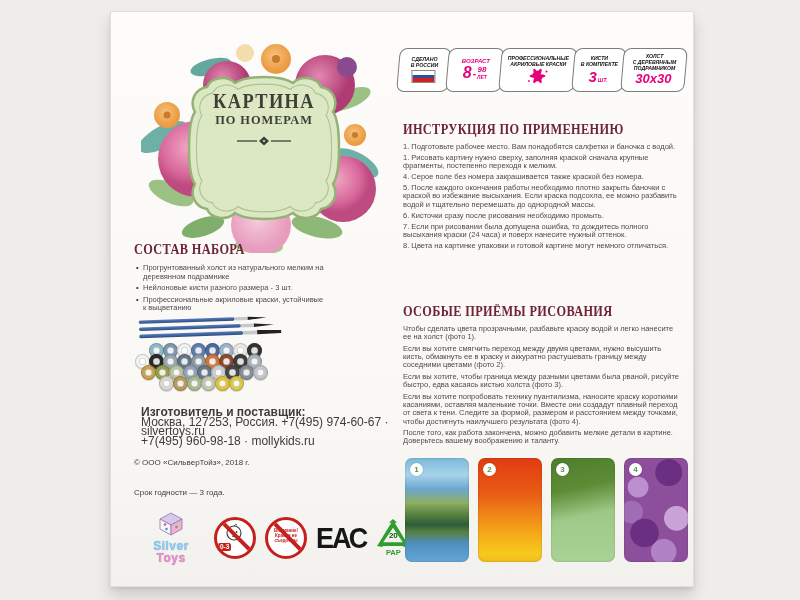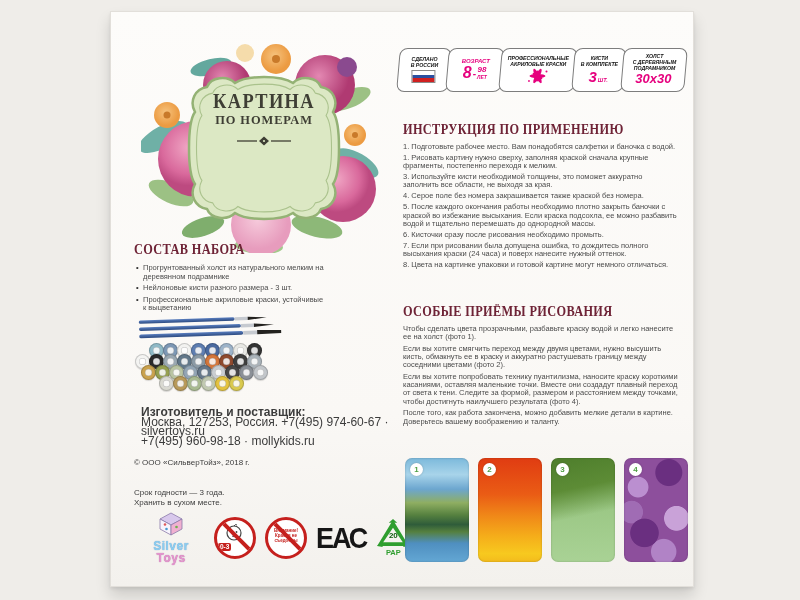--- a/index.html
+++ b/index.html
@@ -319,21 +319,20 @@
   <div class="abs maker">
     <div class="maker-heading">Изготовитель и поставщик:</div>
     <div>Москва, 127253, Россия. +7(495) 974-60-67 · silvertoys.ru</div>
     <div>+7(495) 960-98-18 · mollykids.ru</div>
   </div>
   <div class="abs legal">
     <div>© ООО «СильверТойз», 2018 г.</div>
   </div>
   <div class="abs storage">
     <div>Срок годности — 3 года.</div>
-    <div>Хранить в сухом месте.</div>
   </div>
 
   <div class="abs logo-row">
     <div class="brand-logo">
       <svg width="26" height="24" viewBox="0 0 26 24">
         <polygon points="13,1 24,7 13,13 2,7" fill="#d8c8ec" stroke="#8a7aaa" stroke-width="0.8"></polygon>
         <polygon points="2,7 13,13 13,23 2,17" fill="#f8f4fc" stroke="#8a7aaa" stroke-width="0.8"></polygon>
         <polygon points="24,7 13,13 13,23 24,17" fill="#f0b0d0" stroke="#8a7aaa" stroke-width="0.8"></polygon>
         <circle cx="7" cy="12.5" r="1.3" fill="#e05a5a"></circle>
         <circle cx="8.5" cy="17" r="1.3" fill="#4a9ad0"></circle>
@@ -373,32 +372,32 @@
       </svg>
       <div class="recycle-num">20</div>
       <div class="recycle-mat">PAP</div>
     </div>
   </div>
 
   <div class="abs sec-title instr-title">ИНСТРУКЦИЯ ПО ПРИМЕНЕНИЮ</div>
   <div class="abs instr-list">
     <div class="instr-item">1. Подготовьте рабочее место. Вам понадобятся салфетки и баночка с водой.</div>
     <div class="instr-item">1. Рисовать картину нужно сверху, заполняя краской сначала крупные фрагменты, постепенно переходя к мелким.</div>
-    <div class="instr-item">3. Используйте кисти необходимой толщины, это поможет аккуратно заполнить все области, не выходя за края.</div>
     <div class="instr-item">4. Серое поле без номера закрашивается также краской без номера.</div>
     <div class="instr-item">5. После каждого окончания работы необходимо плотно закрыть баночки с краской во избежание высыхания. Если краска подсохла, ее можно разбавить водой и тщательно перемешать до однородной массы.</div>
     <div class="instr-item">6. Кисточки сразу после рисования необходимо промыть.</div>
     <div class="instr-item">7. Если при рисовании была допущена ошибка, то дождитесь полного высыхания краски (24 часа) и поверх нанесите нужный оттенок.</div>
     <div class="instr-item">8. Цвета на картинке упаковки и готовой картине могут немного отличаться.</div>
   </div>
 
   <div class="abs sec-title tech-title">ОСОБЫЕ ПРИЁМЫ РИСОВАНИЯ</div>
   <div class="abs tech-list">
     <div class="tech-par">Чтобы сделать цвета прозрачными, разбавьте краску водой и легко нанесите ее на холст (фото 1).</div>
     <div class="tech-par">Если вы хотите смягчить переход между двумя цветами, нужно высушить кисть, обмакнуть ее в краску и аккуратно растушевать границу между соседними цветами (фото 2).</div>
+    <div class="tech-par">Если вы хотите, чтобы граница между разными цветами была рваной, рисуйте быстро, едва касаясь кистью холста (фото 3).</div>
     <div class="tech-par">Если вы хотите попробовать технику пуантилизма, наносите краску короткими касаниями, оставляя маленькие точки. Вместе они создадут плавный переход от света к тени. Следите за формой, размером и расстоянием между точками, чтобы достигнуть наилучшего результата (фото 4).</div>
     <div class="tech-par">После того, как работа закончена, можно добавить мелкие детали в картине. Доверьтесь вашему воображению и таланту.</div>
   </div>
 
   <div class="abs photo-row">
     <div class="photo ph1">
       <div class="photo-num">1</div>
     </div>
     <div class="photo ph2">
       <div class="photo-num">2</div>

